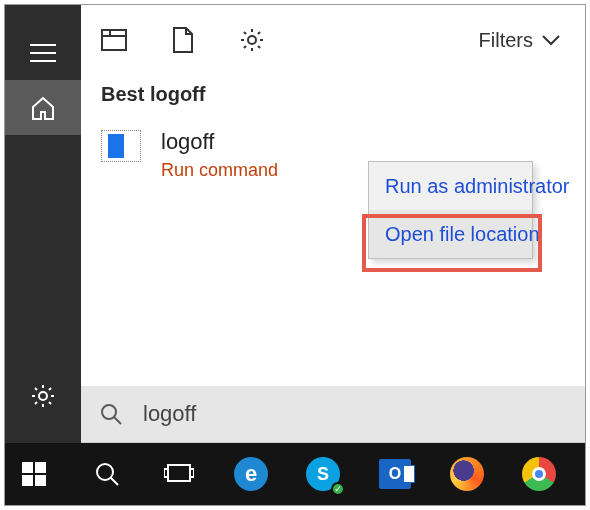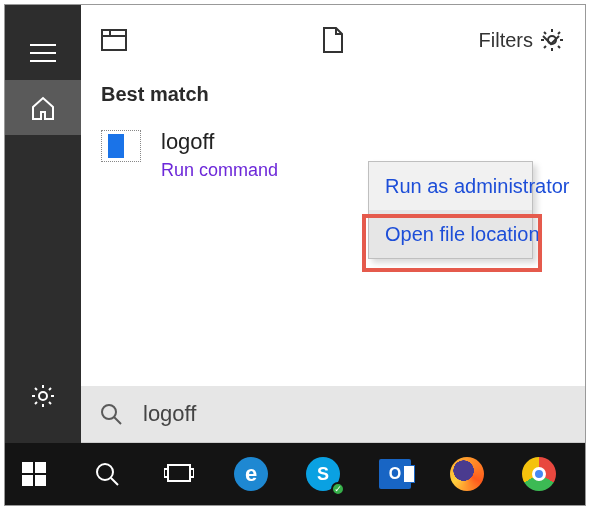--- a/index.html
+++ b/index.html
@@ -43,21 +43,20 @@
     background: #fff;
     border-bottom: 1px solid #ccc;
   }
   .toolbar {
     height: 70px;
     display: flex;
     align-items: center;
     padding: 0 20px;
     gap: 46px;
     position: relative;
-    justify-content: space-between;
   }
   .toolbar .icon { color: #333; }
   .filters {
     position: absolute;
     right: 24px;
     display: flex;
     align-items: center;
     color: #333;
     font-size: 20px;
     gap: 8px;
@@ -80,21 +79,21 @@
     padding: 3px;
     display: flex;
     margin-right: 20px;
   }
   .cmd-icon-inner {
     width: 100%; height: 100%;
     background: linear-gradient(90deg, #fff 0 10%, #1a73e8 10% 60%, #fff 60% 100%);
   }
   .result-text { padding-top: 0; }
   .result-title { font-size: 22px; color: #222; line-height: 24px; }
-  .result-sub { font-size: 18px; color: #6d28d9; margin-top: 6px; }
+  .result-sub { font-size: 18px; color: #c2410c; margin-top: 6px; }
   .context-menu {
     position: absolute;
     left: 363px;
     top: 156px;
     width: 165px;
     background: #f1f1f1;
     border: 1px solid #bfbfbf;
     box-shadow: 4px 4px 6px rgba(0,0,0,0.15);
     z-index: 4;
   }
@@ -200,21 +199,21 @@
           </svg>
       </span>
       <div class="filters">
         <span>Filters</span>
         <svg width="20" height="12" viewBox="0 0 20 12">
             <path d="M2 2l8 8 8-8" fill="none" stroke="#333" stroke-width="2"></path>
           </svg>
       </div>
     </div>
 
-    <div class="section-title">Best match</div>
+    <div class="section-title">Best logoff</div>
 
     <div class="result-row">
       <div class="cmd-icon">
         <div class="cmd-icon-inner"></div>
       </div>
       <div class="result-text">
         <div class="result-title">logoff</div>
         <div class="result-sub">Run command</div>
       </div>
     </div>

